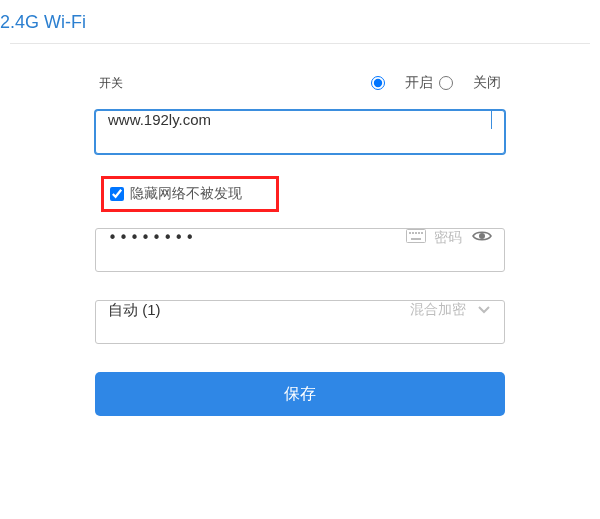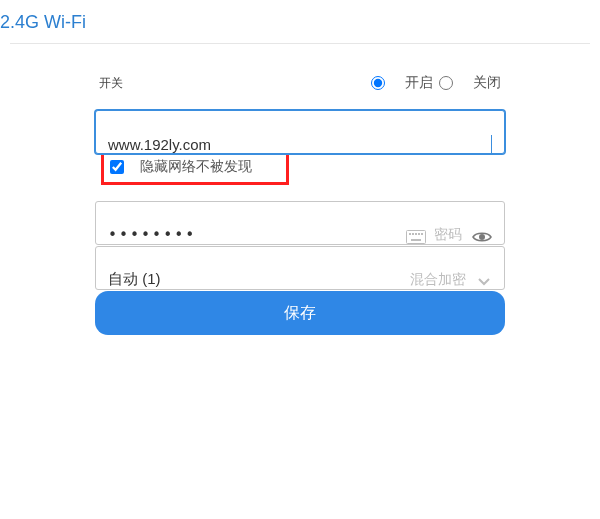--- a/index.html
+++ b/index.html
@@ -38,23 +38,23 @@
   }
   .radio-group { font-size: 14px; color: #555; display: flex; gap: 6px; align-items: center; }
   .radio-opt { display: inline-flex; align-items: center; gap: 20px; }
   .radio-opt input { width: 14px; height: 14px; }
 
   .field {
     position: relative;
     border: 1px solid #c7c7c7;
     border-radius: 3px;
     height: 44px;
-    margin-bottom: 1px;
+    margin-bottom: 28px;
     display: flex;
-    align-items: flex-end;
+    align-items: flex-start;
     padding: 0 12px;
     font-size: 15px;
     color: #333;
     background: #fff;
   }
   .field.focus { border-color: #3b8ede; box-shadow: 0 0 0 1px #3b8ede; }
   .field .value { flex: 1; color: #333; }
   .field .value.pwd { letter-spacing: 2px; font-family: monospace; }
   .field .hint { color: #bdbdbd; font-size: 14px; margin-left: 8px; }
   .field .chevron, .field .eye, .field .kbd {
@@ -62,36 +62,36 @@
     margin-left: 10px; color: #bdbdbd;
   }
   .field .chevron svg, .field .eye svg, .field .kbd svg { display:block; }
   .caret { display:inline-block; width:1px; height:18px; background:#3b8ede; vertical-align:middle; margin-left:1px; animation: blink 1s step-end infinite; }
   @keyframes blink { 50% { opacity: 0; } }
 
   .cb-wrap {
     margin: -6px 0 16px 6px;
     display: inline-flex;
     align-items: center;
-    gap: 16px;
+    gap: 6px;
     font-size: 14px;
     color: #555;
     padding: 6px 34px 6px 6px;
     border: 3px solid #ff1f1f;
   }
   .cb-wrap input { width: 14px; height: 14px; }
 
   .save-btn {
     width: 100%;
     height: 44px;
     background: #2f87e6;
     color: #fff;
     font-size: 16px;
     border: none;
-    border-radius: 13px;
+    border-radius: 5px;
     cursor: pointer;
   }
 </style>
 </head>
 <body>
 
 <div class="page-title">2.4G Wi-Fi</div>
 <hr class="hr">
 
 <div class="form">

